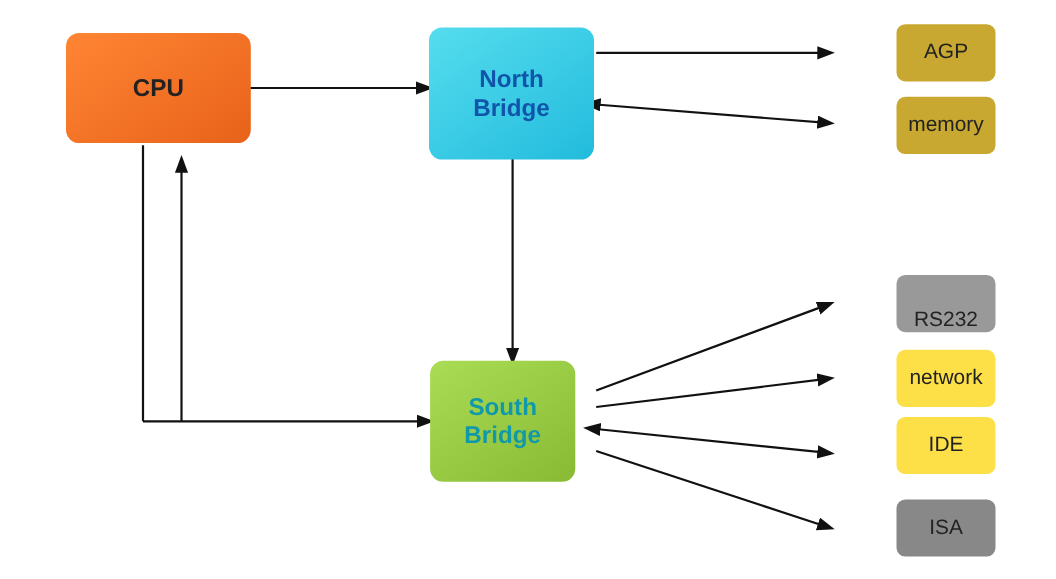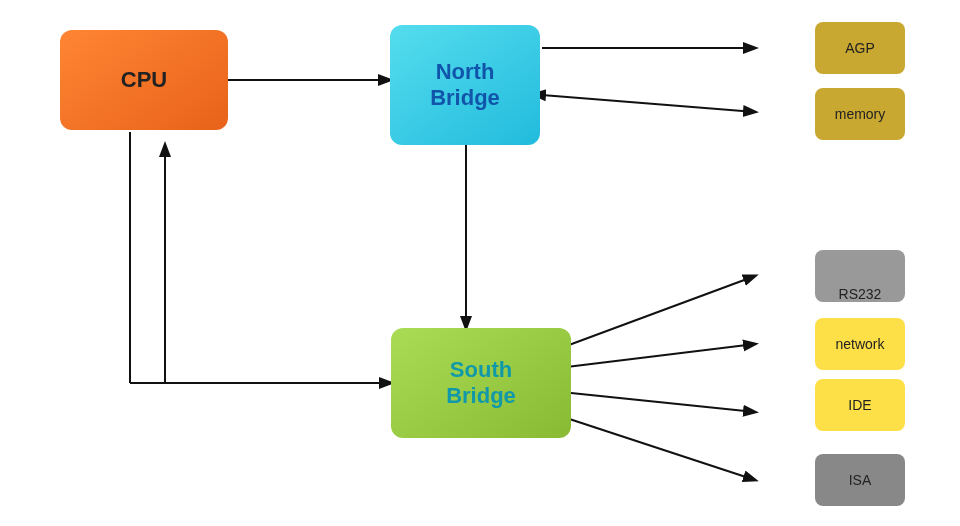--- a/index.html
+++ b/index.html
@@ -38,32 +38,32 @@
       background: linear-gradient(145deg, #55ddee, #22bbdd);
       color: #1155aa;
       width: 150px;
       height: 120px;
       left: 390px;
       top: 25px;
     }
     .south-bridge-block {
       background: linear-gradient(145deg, #aadd55, #88bb33);
       color: #1199aa;
-      width: 180px;
+      width: 132px;
       height: 110px;
       left: 391px;
       top: 328px;
     }
     .side-block {
       border-radius: 8px;
       position: absolute;
       display: flex;
       align-items: center;
       justify-content: center;
-      font-size: 14px;
+      font-size: 19px;
       width: 90px;
       height: 52px;
     }
     .agp-block {
       background: #c8a830;
       color: #222;
       right: 55px;
       top: 22px;
     }
     .memory-block {

